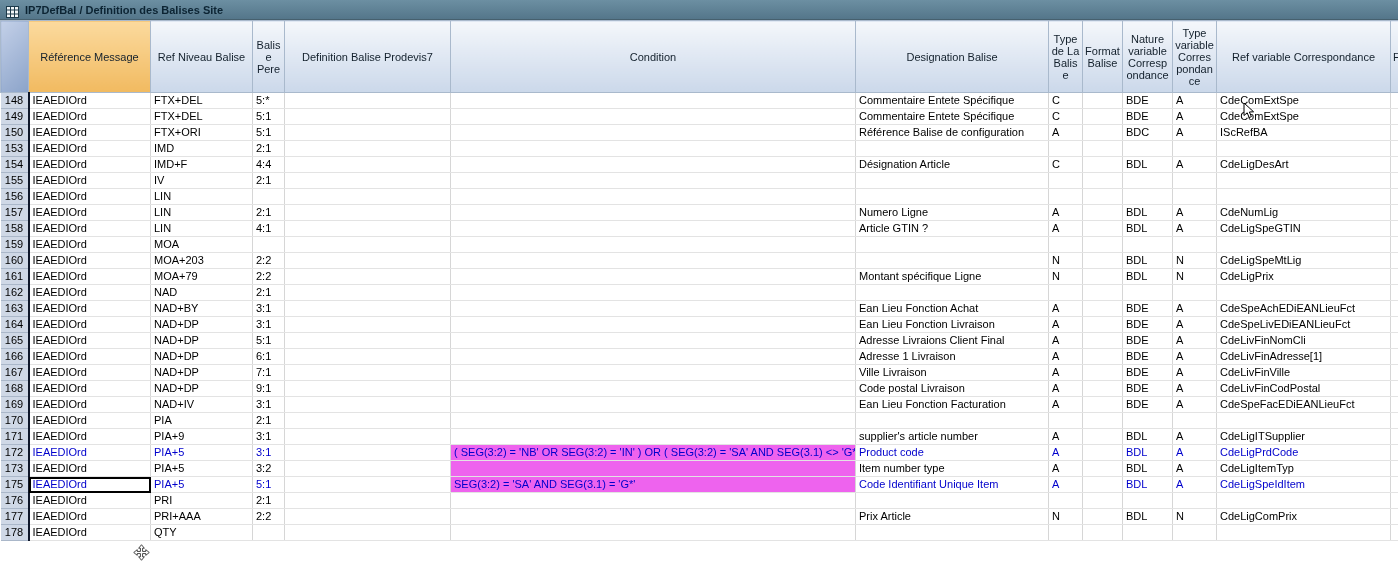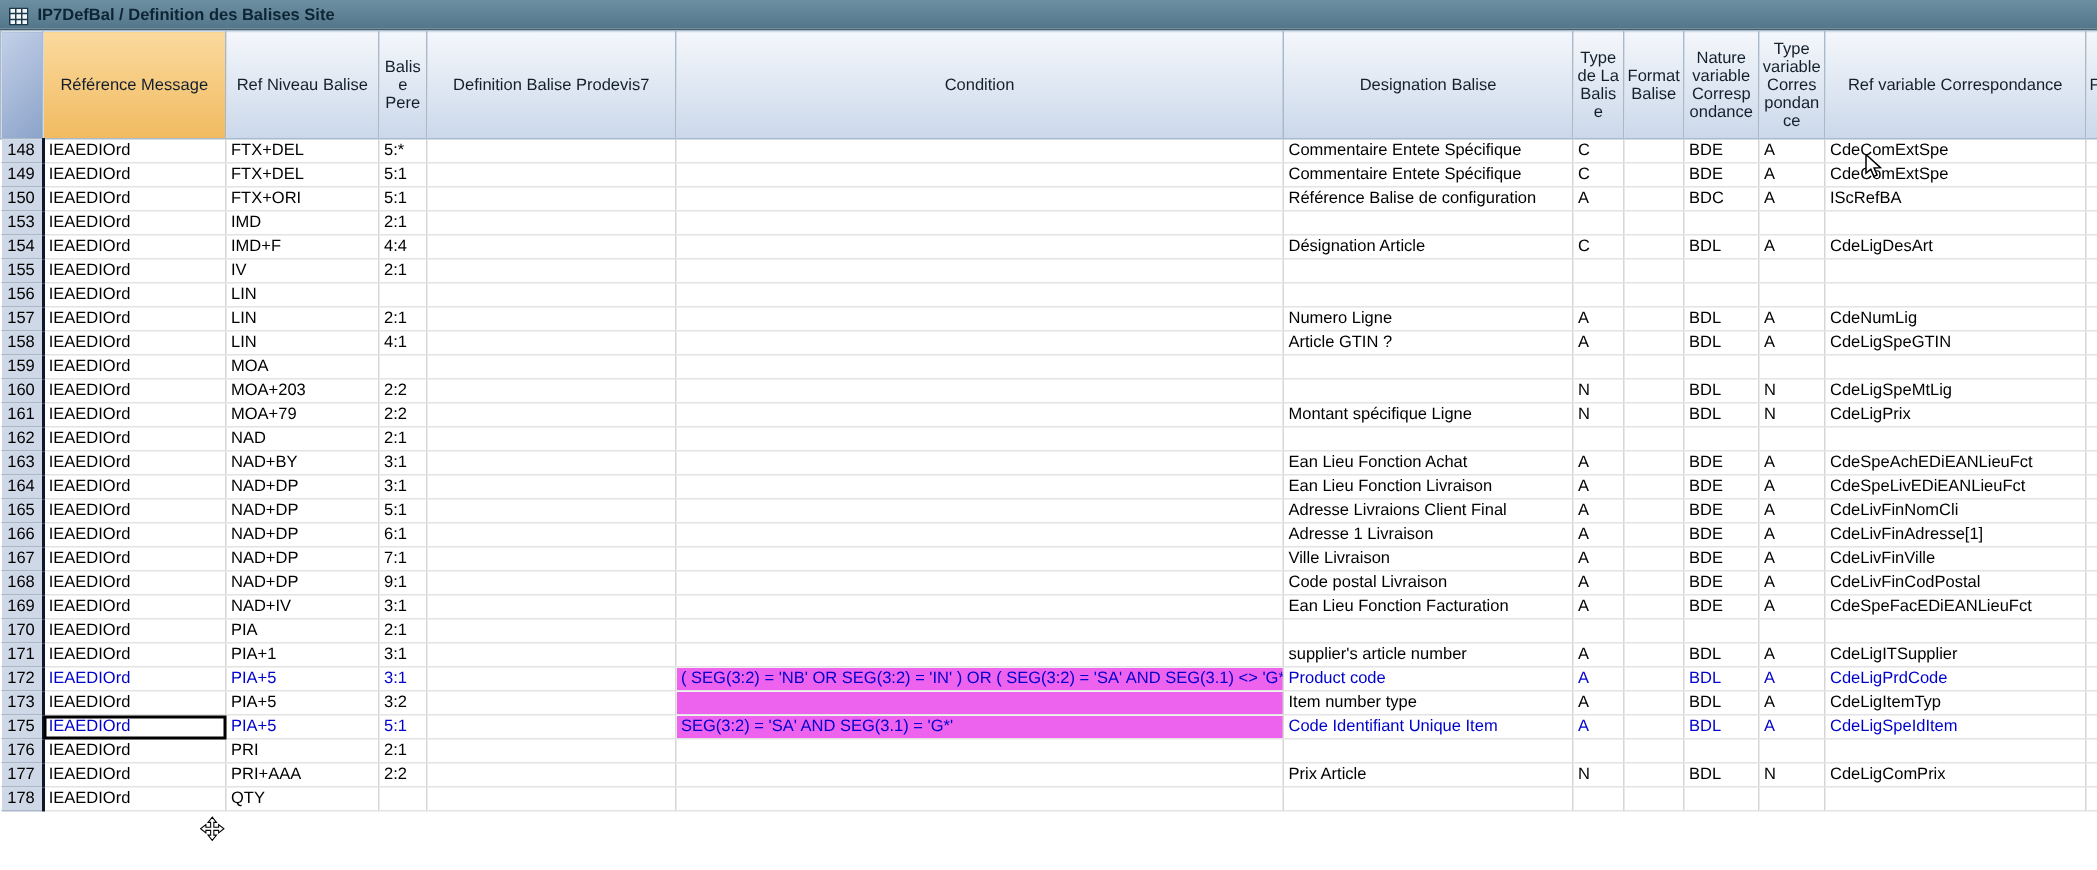--- a/index.html
+++ b/index.html
@@ -409,21 +409,21 @@
         <td></td>
         <td></td>
         <td></td>
         <td></td>
         <td></td>
         <td></td>
       </tr>
       <tr>
         <td class="rownum">171</td>
         <td>IEAEDIOrd</td>
-        <td>PIA+1</td>
+        <td>PIA+9</td>
         <td>3:1</td>
         <td></td>
         <td class="cond"></td>
         <td>supplier's article number</td>
         <td>A</td>
         <td></td>
         <td>BDL</td>
         <td>A</td>
         <td>CdeLigITSupplier</td>
         <td></td>

